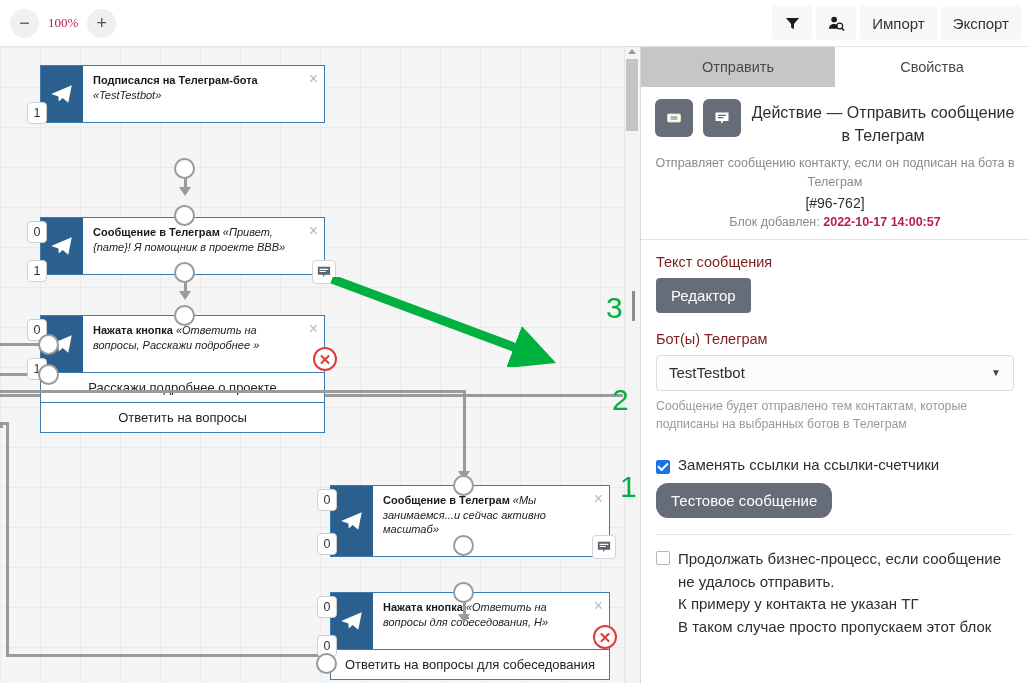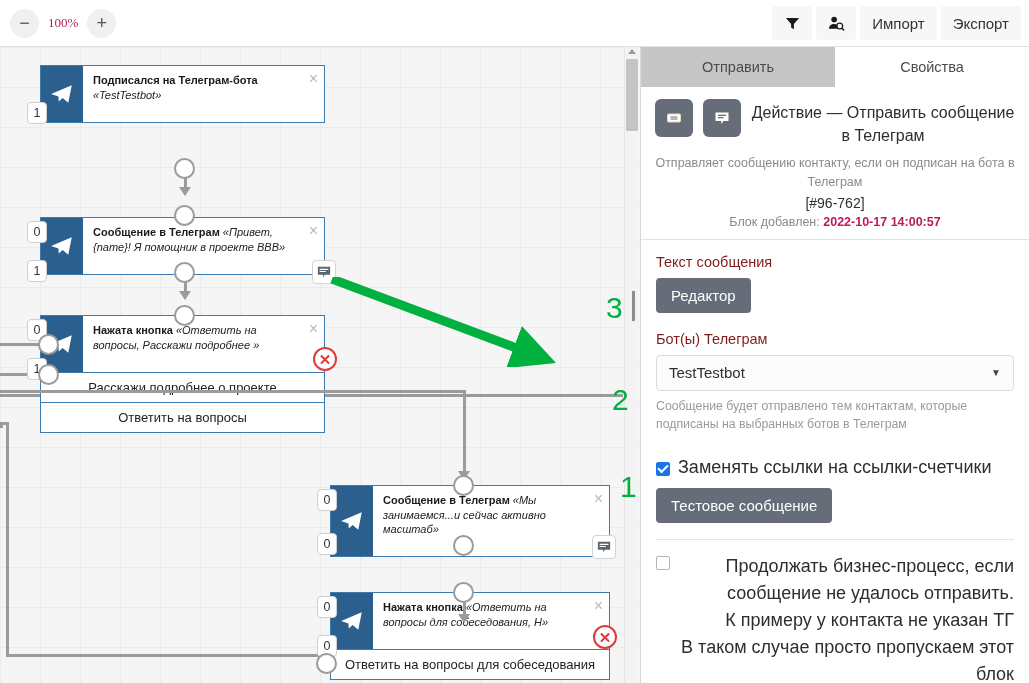--- a/index.html
+++ b/index.html
@@ -191,21 +191,21 @@
   .cb {
     width: 14px; height: 14px; border: 1px solid #b5b5b5; border-radius: 2px;
     background: #fff; flex: 0 0 14px; margin-top: 3px; cursor: pointer;
     display: flex; align-items: center; justify-content: center;
   }
   .cb.checked { background: #1a73e8; border-color: #1a73e8; }
   .cb.checked::after {
     content: ""; width: 4px; height: 8px; border: solid #fff;
     border-width: 0 2px 2px 0; transform: rotate(45deg) translate(-1px,-1px);
   }
-  .check-label { font-size: 18px; color: #2e2e2e; line-height: 1.5; text-align: right; }
+  .check-label { font-size: 15px; color: #2e2e2e; line-height: 1.5; }
   .panel-divider { height: 1px; background: #e6e6e6; margin: 16px 0 4px 0; }
 </style>
 </head>
 <body>
 
 <div id="app">
 
   <div class="toolbar">
     <div class="zoom-group">
       <button class="round-btn">−</button>
@@ -427,21 +427,21 @@
         <span>TestTestbot</span>
         <span class="caret">▼</span>
       </div>
       <div class="hint">Сообщение будет отправлено тем контактам, которые подписаны на выбранных ботов в Телеграм</div>
 
       <div class="check-row" style="margin-top:20px; align-items:center;">
         <div class="cb checked"></div>
         <span class="check-label">Заменять ссылки на ссылки-счетчики</span>
       </div>
 
-      <button class="grey-btn" style="margin-top:7px;">Тестовое сообщение</button>
+      <button class="grey-btn" style="margin-top:7px;border-radius:12px;">Тестовое сообщение</button>
 
       <div class="panel-divider"></div>
 
       <div class="check-row">
         <div class="cb"></div>
         <div class="check-label">
           <div>Продолжать бизнес-процесс, если сообщение не удалось отправить.</div>
           <div>К примеру у контакта не указан ТГ</div>
           <div>В таком случае просто пропускаем этот блок</div>
         </div>

